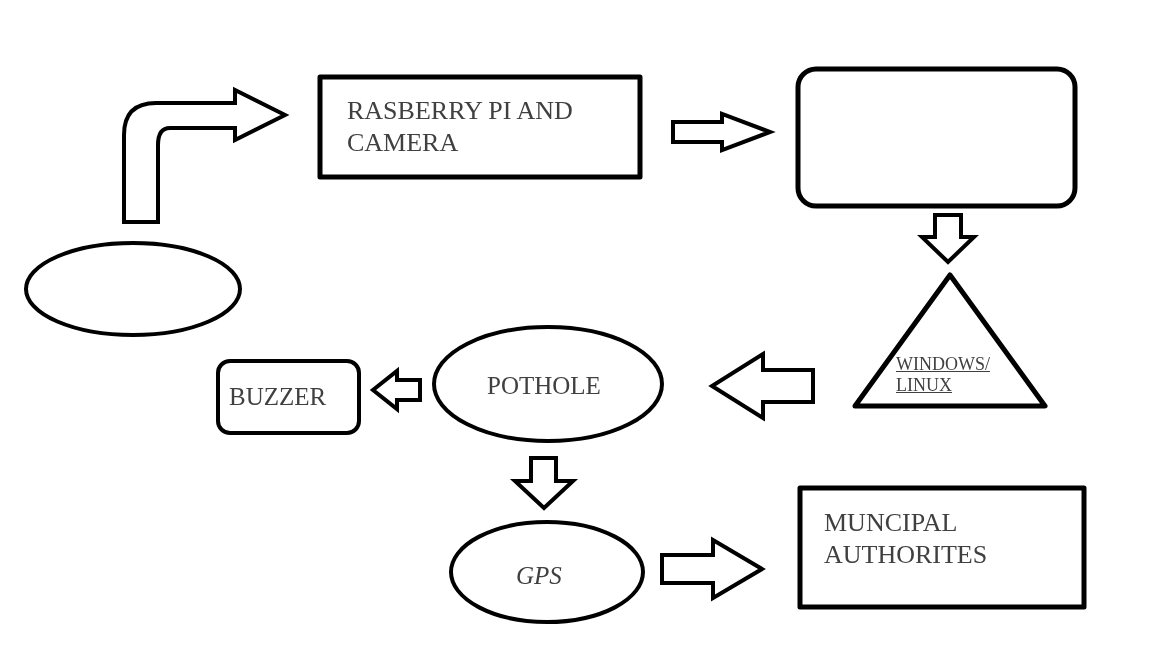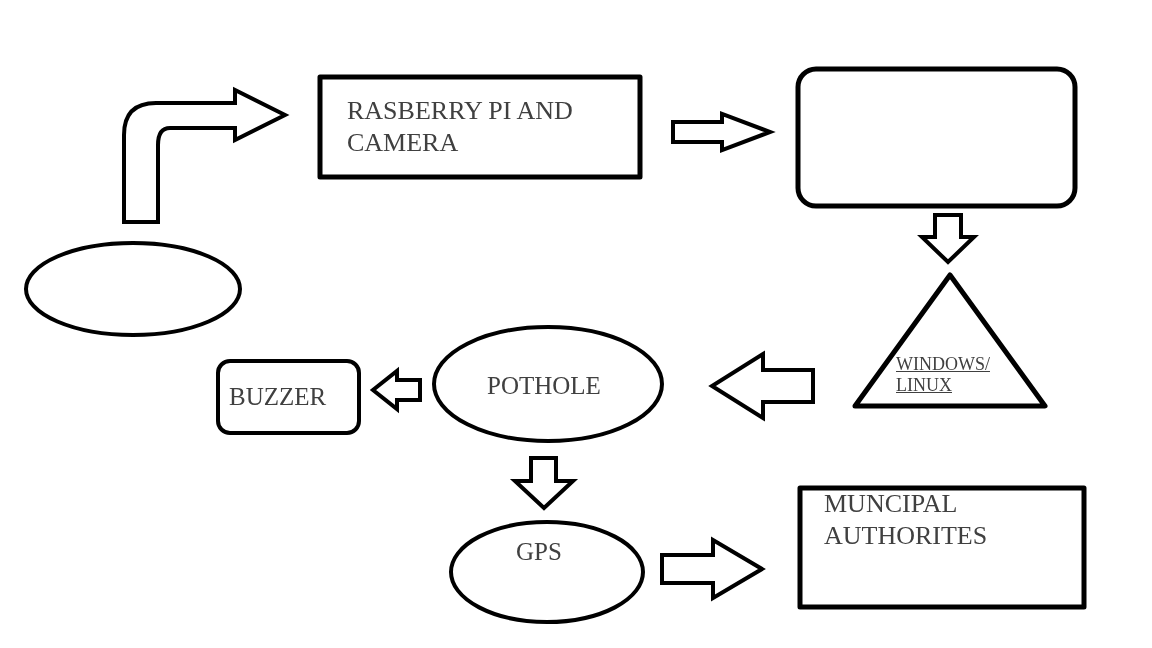--- a/index.html
+++ b/index.html
@@ -48,16 +48,16 @@
 
     <rect class="shape" x="800" y="488" width="284" height="119" style="stroke-width:5"></rect>
   </svg>
 
   <div class="lbl big" style="left:347px; top:95px;">RASBERRY PI AND
 CAMERA</div>
   <div class="lbl small" style="left:896px; top:354px;">WINDOWS/
 LINUX</div>
   <div class="lbl mid" style="left:464px; top:370px;margin-left:23px;">POTHOLE</div>
   <div class="lbl mid" style="left:229px; top:381px;">BUZZER</div>
-  <div class="lbl mid" style="left:516px; top:536px;">GPS</div>
-  <div class="lbl big" style="left:824px; top:488px;">MUNCIPAL
+  <div class="lbl mid" style="left:516px; top:560px;font-style:italic;">GPS</div>
+  <div class="lbl big" style="left:824px; top:507px;">MUNCIPAL
 AUTHORITES</div>
 </div>
 
 </body></html>

